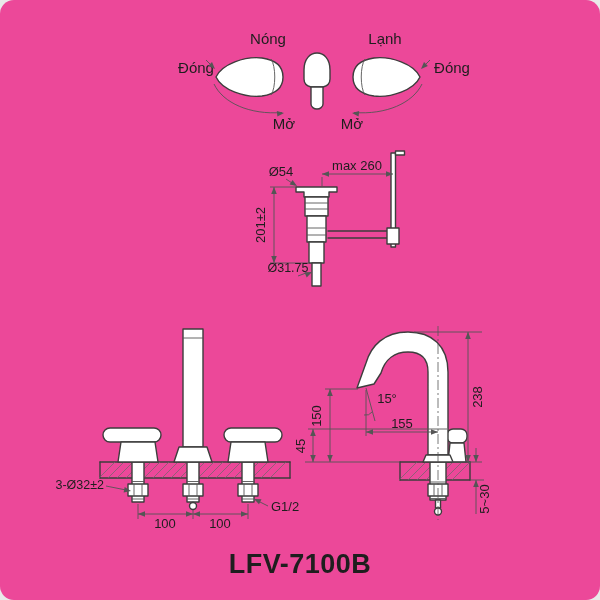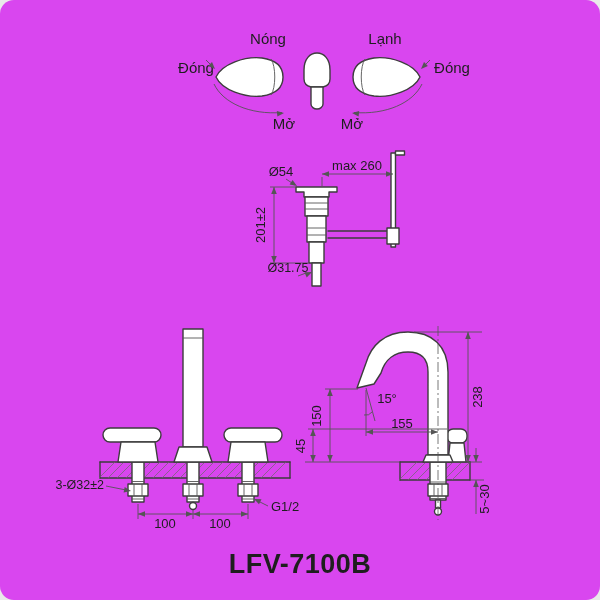--- a/index.html
+++ b/index.html
@@ -1,18 +1,18 @@
 <!DOCTYPE html>
 <html><head>
 <meta charset="utf-8">
 <style>
   *{margin:0;padding:0;box-sizing:border-box}
   html,body{width:600px;height:600px}
   body{background:#e9e9e9;font-family:"Liberation Sans","DejaVu Sans",sans-serif;position:relative}
-  .frame{position:absolute;inset:0;background:#d946ef;border-radius:14px;overflow:hidden}
+  .frame{position:absolute;inset:0;background:#ec4899;border-radius:14px;overflow:hidden}
   svg{display:block;width:100%;height:100%}
   .obj{fill:none;stroke:#3d3d3d;stroke-width:1.4;stroke-linejoin:round;stroke-linecap:round}
   .objf{fill:#ffffff;stroke:#3d3d3d;stroke-width:1.4;stroke-linejoin:round}
   .thin{fill:none;stroke:#555555;stroke-width:0.9}
   .arr{fill:#555555;stroke:none}
   .hat{fill:none;stroke:#6a6a6a;stroke-width:0.7}
   .cl{fill:none;stroke:#555555;stroke-width:0.8;stroke-dasharray:10 3 2 3}
   text{fill:#1e1e1e;font-family:"Liberation Sans","DejaVu Sans",sans-serif}
   .t15{font-size:15px}
   .t13{font-size:13px}

